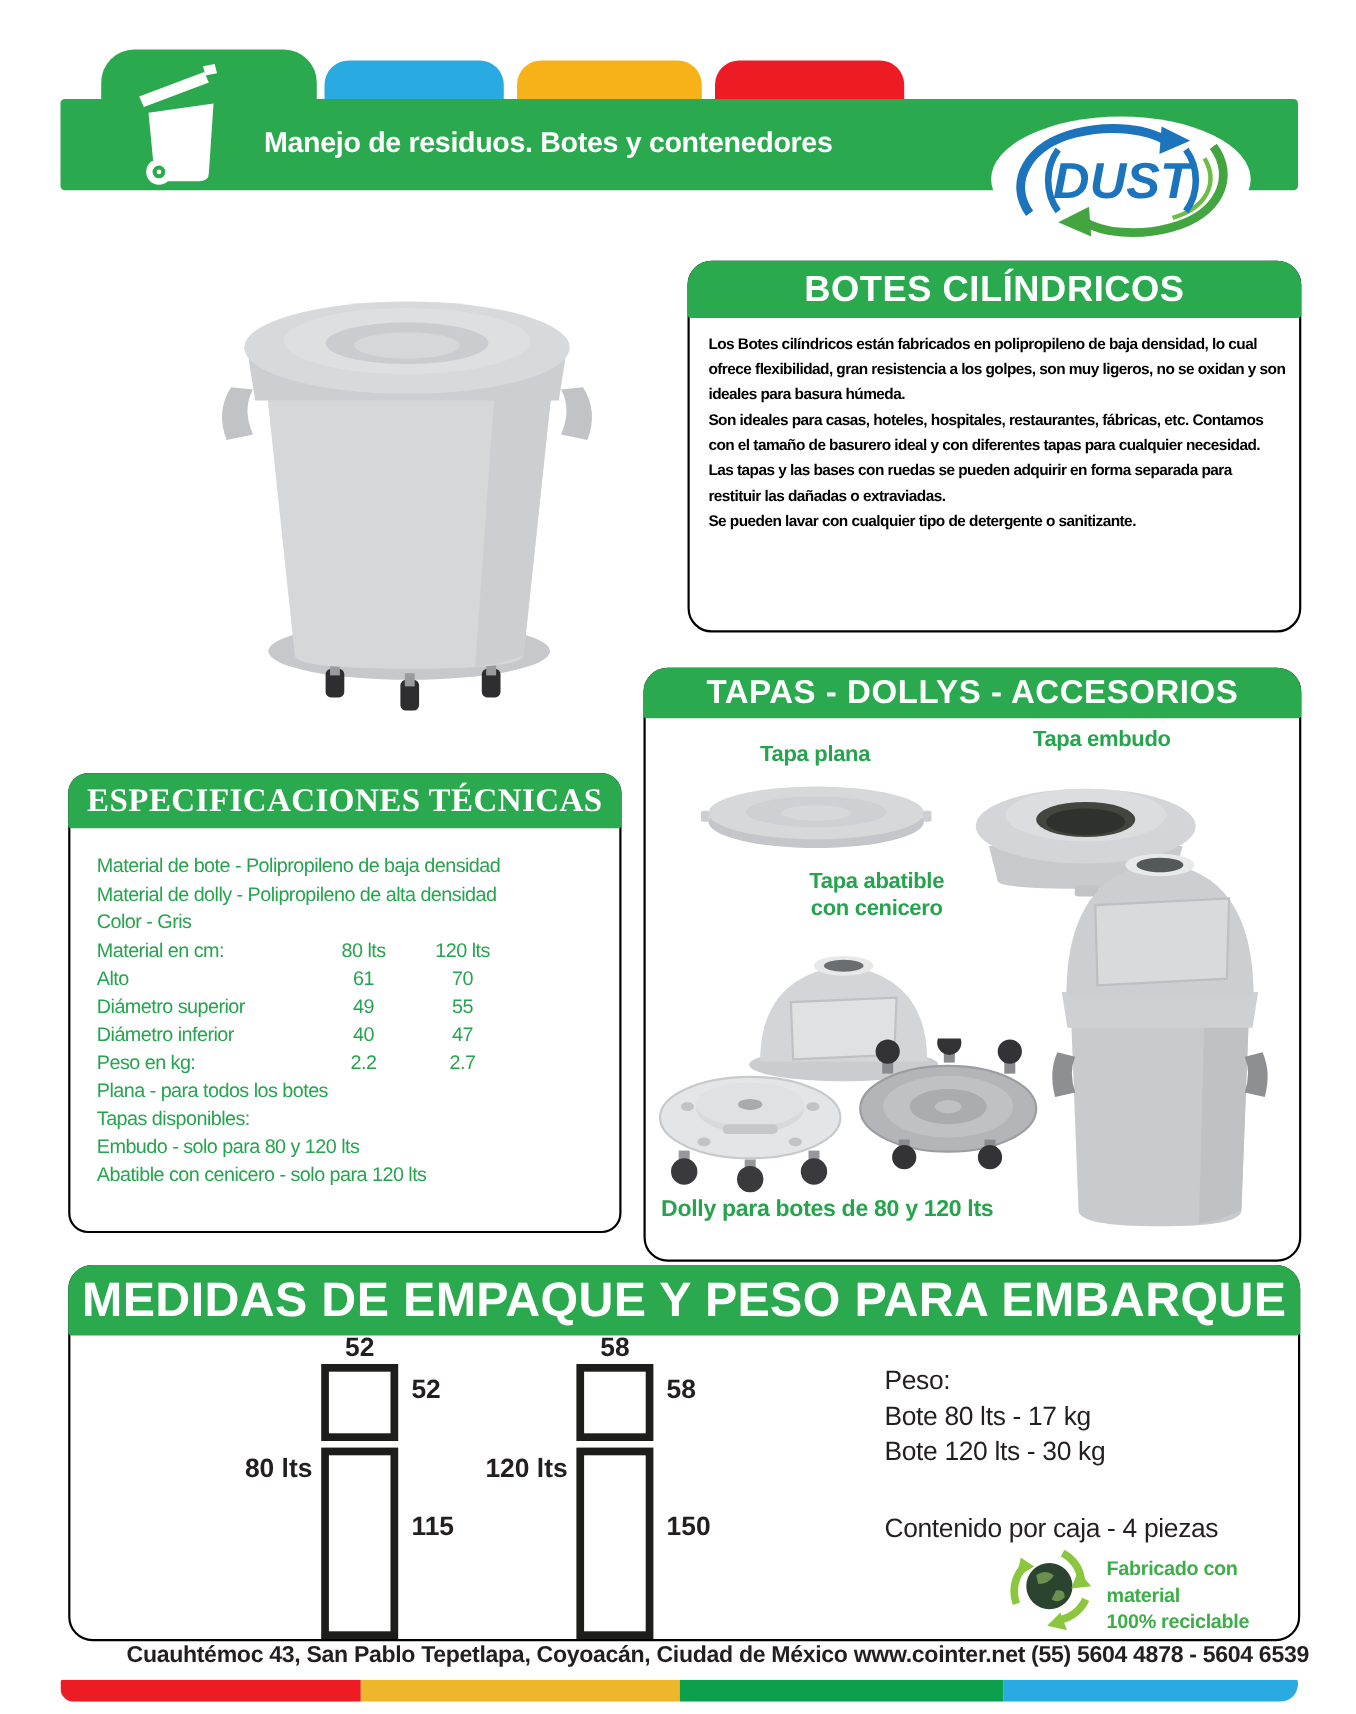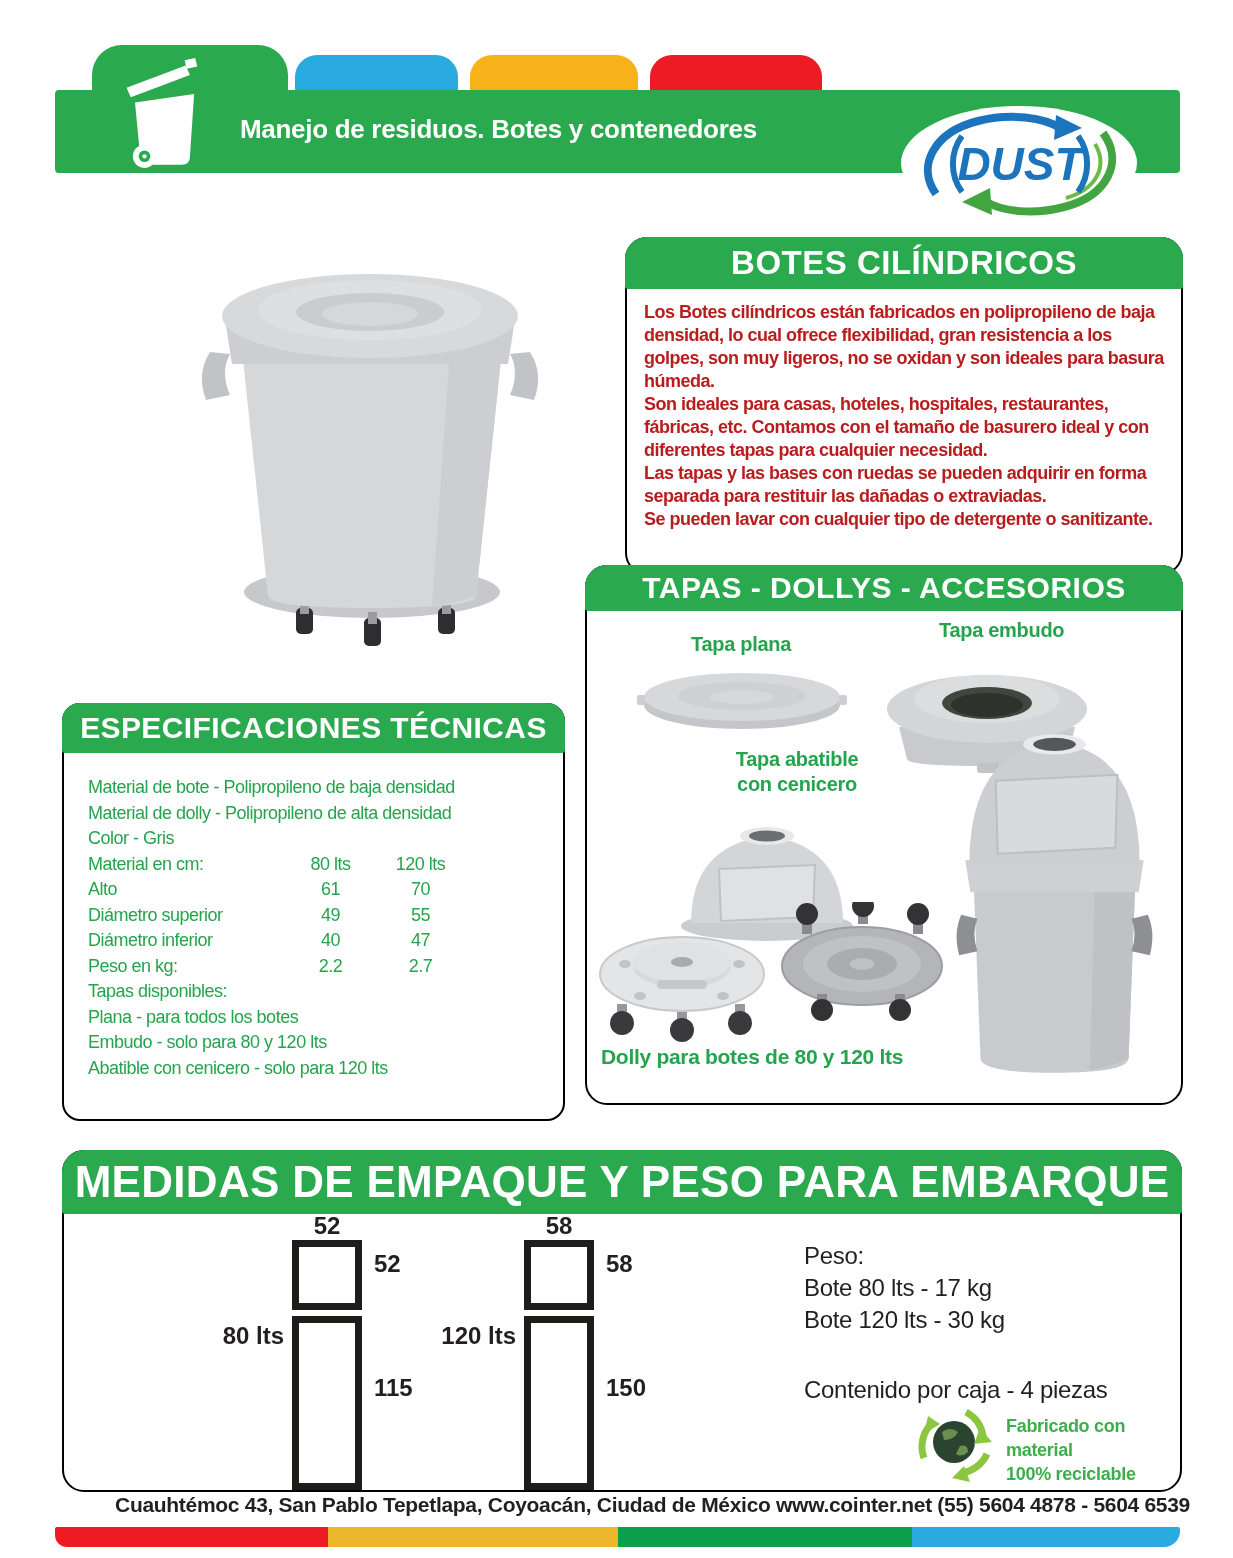--- a/index.html
+++ b/index.html
@@ -19,37 +19,37 @@
 
   
   .card{position:absolute;background:#ffffff;border:2px solid #000000;border-radius:22px;box-sizing:border-box;}
   .card-header{position:absolute;left:-2px;top:-2px;right:-2px;height:52px;background:#2BA94F;
                border-radius:22px 22px 3px 3px;color:#fff;font-weight:bold;text-align:center;
                display:flex;align-items:center;justify-content:center;}
 
   
   .botes-card{left:625px;top:237px;width:558px;height:338px;}
   .botes-card .card-header{font-size:33px;letter-spacing:0.5px;}
-  .botes-body{position:absolute;left:17px;right:12px;top:62px;color:#b91c1c;font-weight:bold;
-              font-size:18px;line-height:23px;letter-spacing:-0.5px;}
+  .botes-body{position:absolute;left:17px;right:12px;top:62px;color:#000000;font-weight:bold;
+              font-size:14px;line-height:23px;letter-spacing:-0.5px;}
   .botes-body p{margin:0;}
 
   
-  .tapas-card{left:585px;top:565px;width:598px;height:540px;}
+  .tapas-card{left:585px;top:607px;width:598px;height:540px;}
   .tapas-card .card-header{height:46px;font-size:30px;letter-spacing:0.5px;}
   .tapas-label{position:absolute;color:#25A44D;font-weight:bold;font-size:20px;letter-spacing:-0.3px;}
   .lbl-plana{left:104px;top:66px;}
   .lbl-embudo{left:352px;top:52px;}
   .lbl-abatible{left:108px;top:180px;width:204px;text-align:center;line-height:25px;}
   .lbl-dolly{left:14px;top:478px;font-size:21px;}
   .img-abs{position:absolute;}
 
   
   .espec-card{left:62px;top:703px;width:503px;height:418px;border-radius:18px;}
-  .espec-card .card-header{height:50px;font-size:30px;letter-spacing:0.4px;border-radius:18px 18px 3px 3px;}
+  .espec-card .card-header{height:50px;font-size:30px;letter-spacing:0.4px;border-radius:18px 18px 3px 3px;font-family:Liberation Serif, serif;}
   .espec-body{position:absolute;left:24px;top:70px;right:4px;color:#25A44D;font-weight:normal;
               font-size:18px;line-height:25.5px;letter-spacing:-0.5px;white-space:nowrap;}
   .spec-row{display:grid;grid-template-columns:200px 85px 95px;}
   .spec-row .c{text-align:center;}
 
   
   .medidas-card{left:62px;top:1150px;width:1120px;height:342px;}
   .medidas-card .card-header{height:64px;font-size:44px;letter-spacing:0.3px;}
   .diagram{position:absolute;width:240px;height:285px;}
   .d1{left:160px;top:60px;}
@@ -254,22 +254,22 @@
       <div class="spec-row">
         <span>Diámetro inferior</span>
         <span class="c">40</span>
         <span class="c">47</span>
       </div>
       <div class="spec-row">
         <span>Peso en kg:</span>
         <span class="c">2.2</span>
         <span class="c">2.7</span>
       </div>
+      <div>Plana - para todos los botes</div>
       <div>Tapas disponibles:</div>
-      <div>Plana - para todos los botes</div>
       <div>Embudo - solo para 80 y 120 lts</div>
       <div>Abatible con cenicero - solo para 120 lts</div>
     </div>
   </section>
 
   <section class="card medidas-card">
     <div class="card-header">MEDIDAS DE EMPAQUE Y PESO PARA EMBARQUE</div>
 
     <div class="diagram d1">
       <div class="diag-num diag-top-label">52</div>

